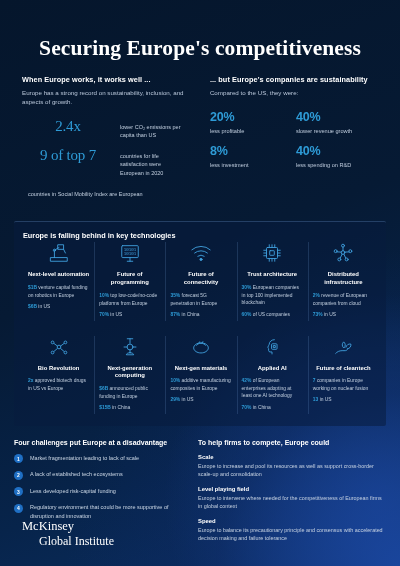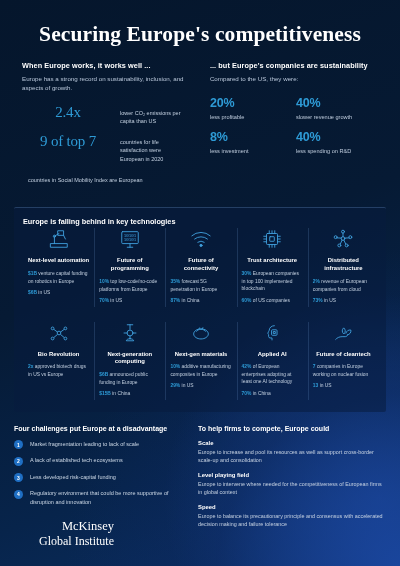--- a/index.html
+++ b/index.html
@@ -18,21 +18,21 @@
       radial-gradient(ellipse 90% 60% at 95% 88%, rgba(40,95,200,0.55) 0%, rgba(10,30,80,0.0) 60%),
       linear-gradient(160deg,#05162c 0%,#061a34 45%,#07244b 75%,#0b2f63 100%);
   }
   
   .title {
     font-family:"Liberation Serif", serif;
     font-size:21.5px;
     font-weight:700;
     letter-spacing:.1px;
     text-align:center;
-    padding-top:22px;
+    padding-top:36px;
     color:#ffffff;
   }
   
   .intro { display:flex; padding:14px 18px 0 22px; gap:24px; }
   .col { flex:1; }
   .col.right { flex:1.05; }
   .col-head {
     font-size:7.3px; font-weight:700; color:#ffffff; letter-spacing:.08px;
     margin-bottom:3.5px;
   }
@@ -99,21 +99,21 @@
   }
   .chal .txt { font-size:5.5px; line-height:1.5; color:#ccd8e6; padding-left:7px; }
   .rec { margin-bottom:8px; }
   .rec .rt { font-size:5.9px; font-weight:700; color:#fff; margin-bottom:2px; }
   .rec .rb { font-size:5.4px; line-height:1.5; color:#c6d2e2; }
   
   .logo {
     position:absolute; left:22px; bottom:18px;
     font-family:"Liberation Serif", serif; color:#fff;
   }
-  .logo .l1 { font-size:12.5px; line-height:1.18;text-align:right; }
+  .logo .l1 { font-size:12.5px; line-height:1.18; }
   .logo .l2 { font-size:12px; line-height:1.18; padding-left:17px; }
 </style>
 </head>
 <body>
 
 <div class="page">
 
   <div class="title">Securing Europe's competitiveness</div>
 
   <div class="intro">

